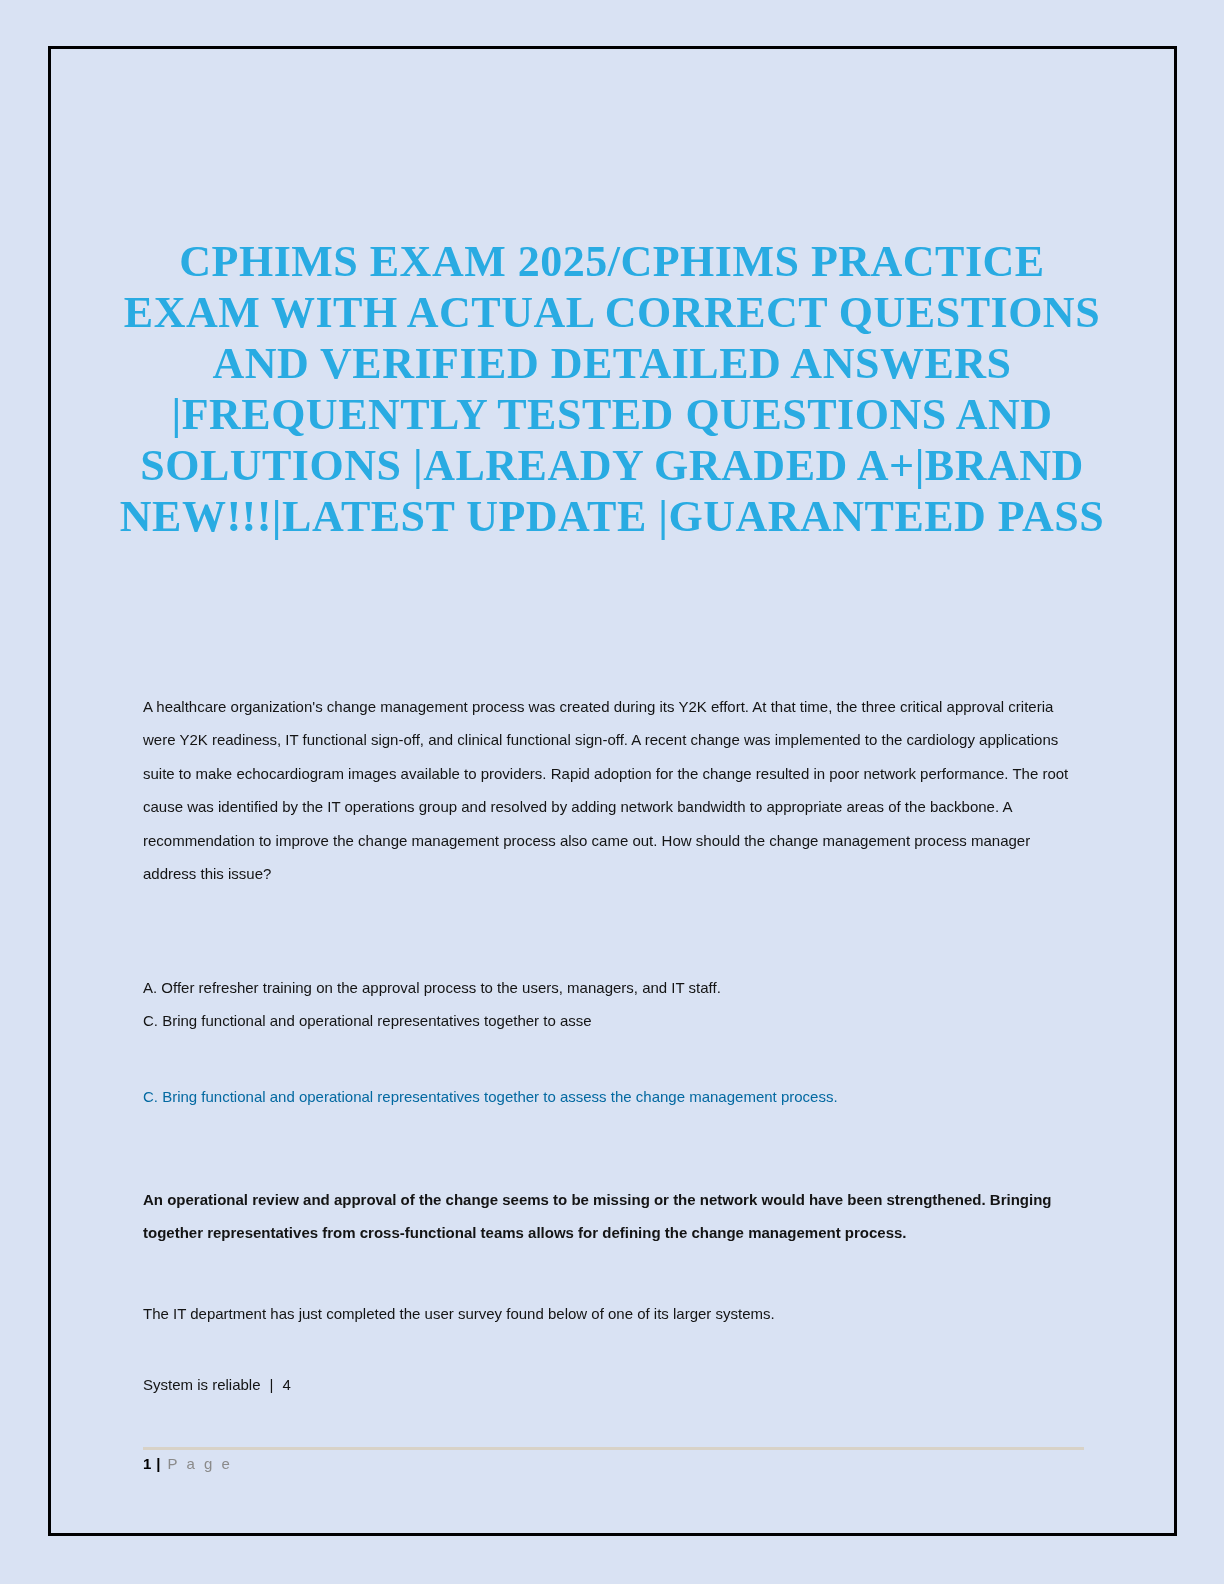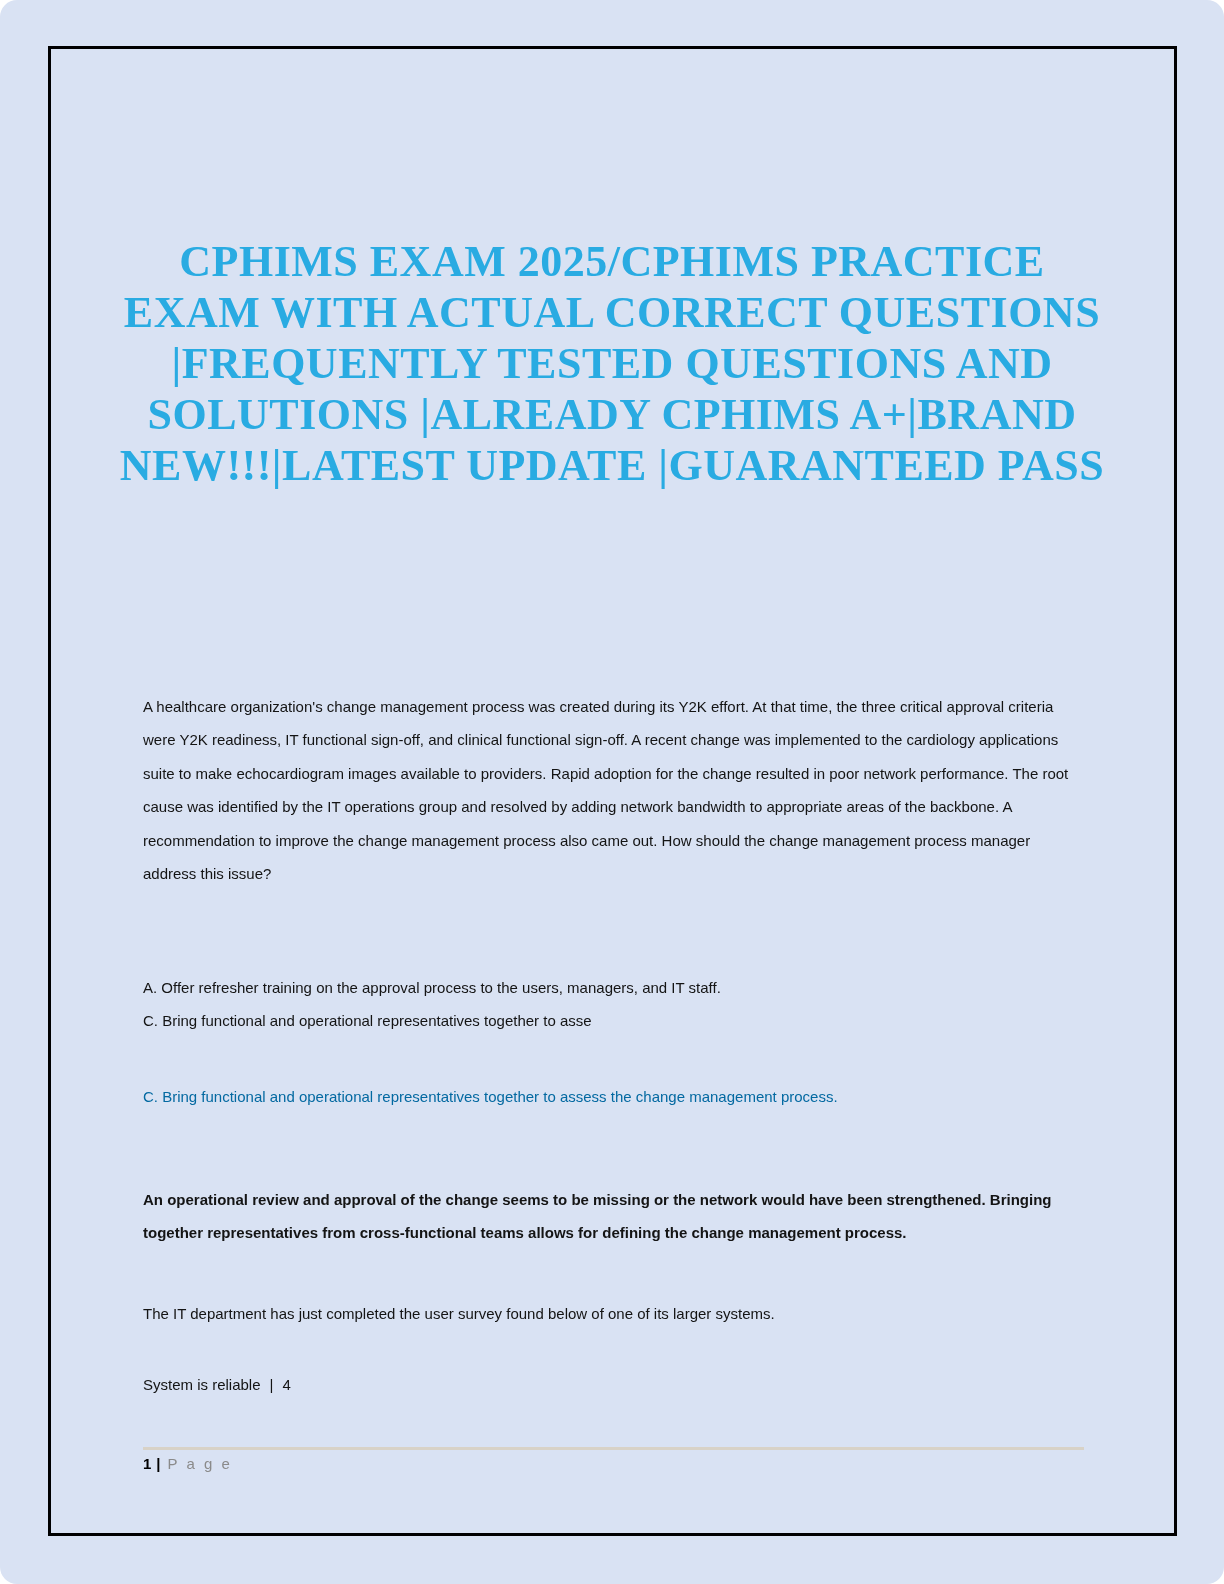--- a/index.html
+++ b/index.html
@@ -4,21 +4,20 @@
 <style>
   html, body { margin: 0; padding: 0; }
   #canvas {
     position: relative;
     width: 1224px;
     height: 1584px;
     background: #d9e2f3;
     overflow: hidden;
     font-family: "Liberation Sans", sans-serif;
     color: #141414;
-    border-radius: 17px;
   }
   .page-border {
     position: absolute;
     left: 48px;
     top: 46px;
     width: 1129px;
     height: 1490px;
     border: 3px solid #000000;
     box-sizing: border-box;
     background: transparent;
@@ -71,22 +70,23 @@
 </head>
 <body>
 
 <div id="canvas">
 
   <div class="page-border"></div>
 
   <div class="doc-title">
     <div>CPHIMS EXAM 2025/CPHIMS PRACTICE</div>
     <div>EXAM WITH ACTUAL CORRECT QUESTIONS</div>
+    <div>AND VERIFIED DETAILED ANSWERS</div>
     <div>|FREQUENTLY TESTED QUESTIONS AND</div>
-    <div>SOLUTIONS |ALREADY CPHIMS A+|BRAND</div>
+    <div>SOLUTIONS |ALREADY GRADED A+|BRAND</div>
     <div>NEW!!!|LATEST UPDATE |GUARANTEED PASS</div>
   </div>
 
   <div class="block question">A healthcare organization's change management process was created during its Y2K effort. At that time, the three critical approval criteria were Y2K readiness, IT functional sign-off, and clinical functional sign-off. A recent change was implemented to the cardiology applications suite to make echocardiogram images available to providers. Rapid adoption for the change resulted in poor network performance. The root cause was identified by the IT operations group and resolved by adding network bandwidth to appropriate areas of the backbone. A recommendation to improve the change management process also came out. How should the change management process manager address this issue?</div>
 
   <div class="block options">
     <div>A. Offer refresher training on the approval process to the users, managers, and IT staff.</div>
     <div>C. Bring functional and operational representatives together to asse</div>
   </div>
 

